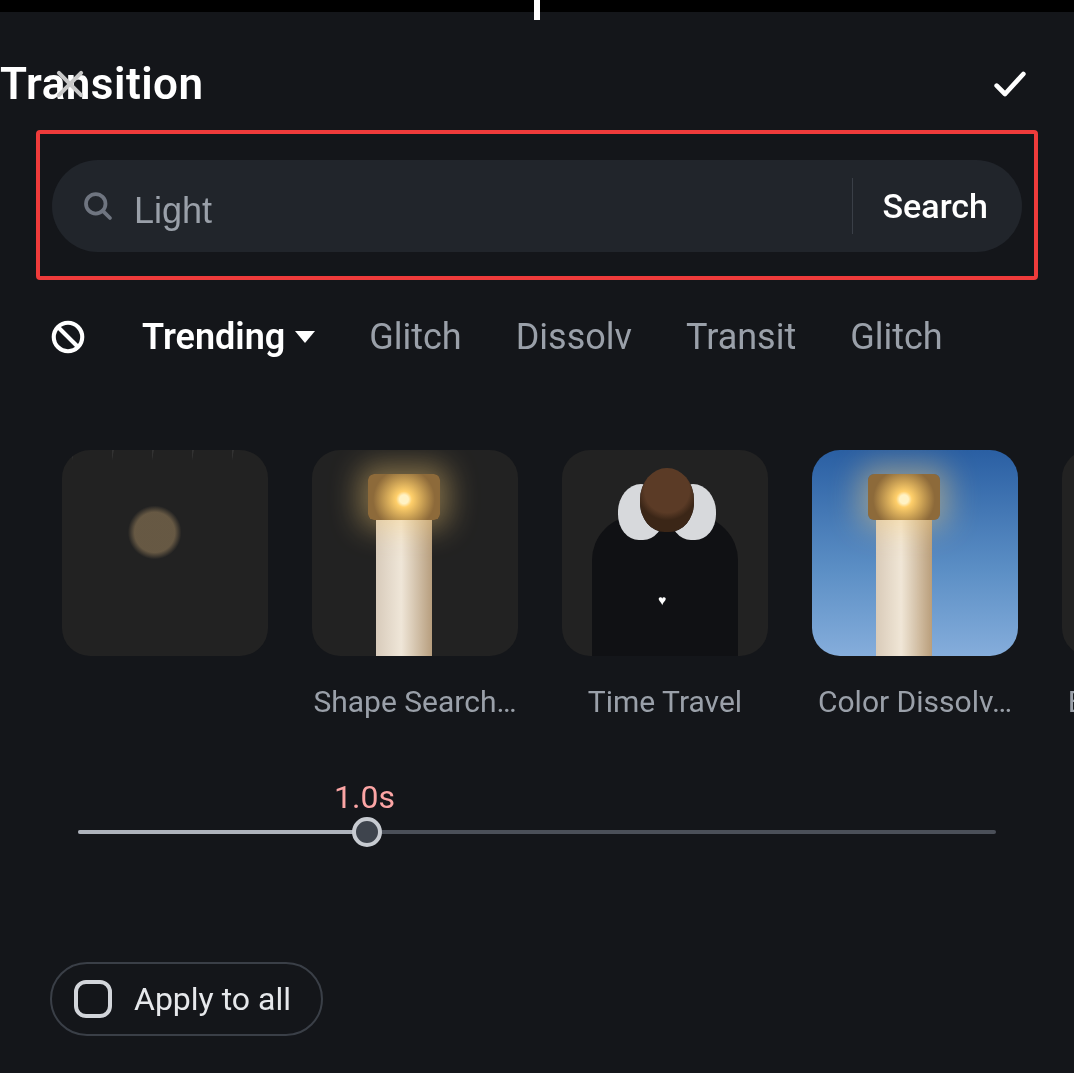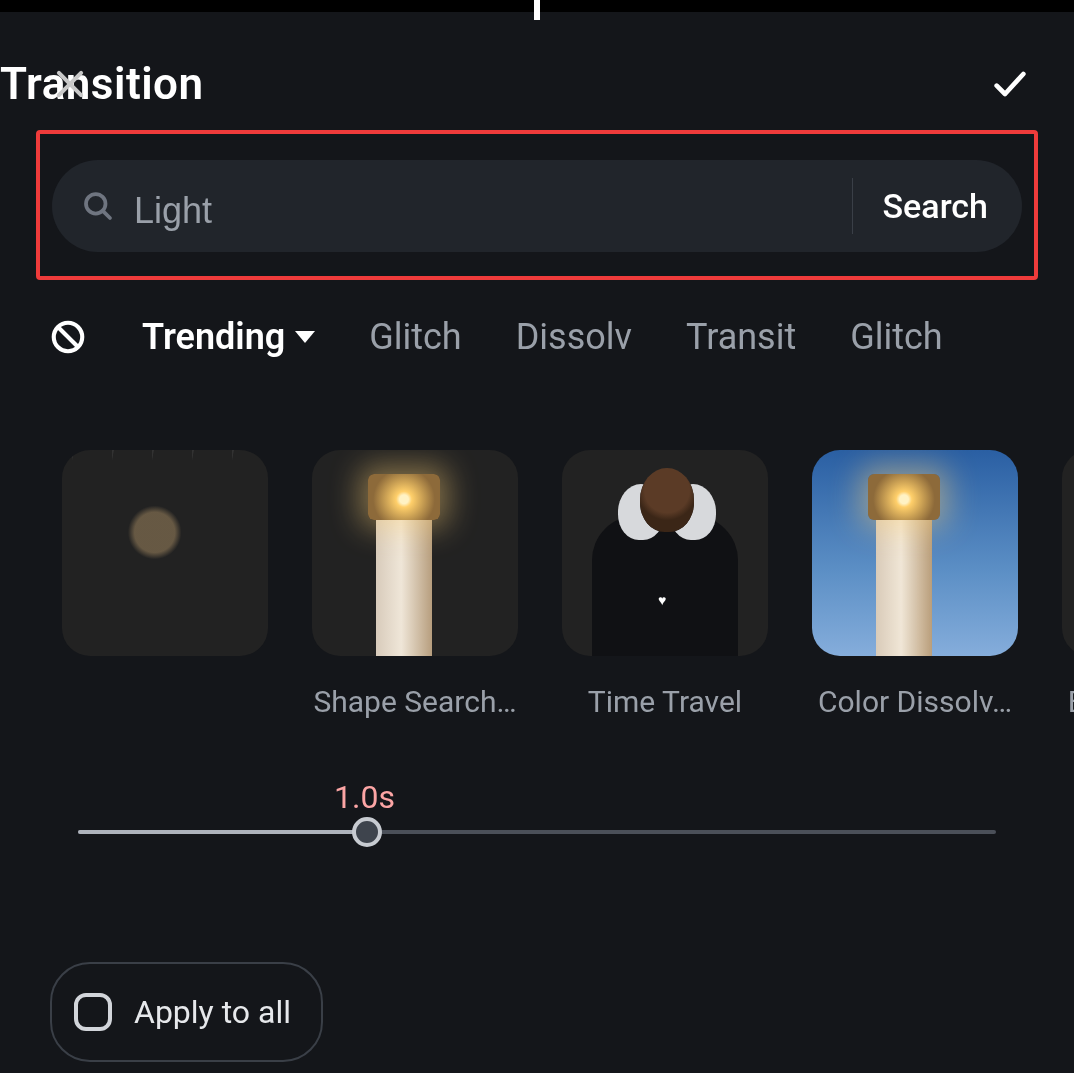--- a/index.html
+++ b/index.html
@@ -298,21 +298,21 @@
     background: #3e444d;
     border: 4px solid #c7cbd1;
     cursor: pointer;
   }
 
   
   .apply-btn {
     position: absolute;
     left: 50px;
     top: 962px;
-    height: 100px;
+    height: 74px;
     padding: 0 30px 0 22px;
     border: 2px solid #3a3f47;
     border-radius: 40px;
     background: transparent;
     display: inline-flex;
     align-items: center;
     gap: 22px;
     cursor: pointer;
     justify-content: flex-end;
   }

